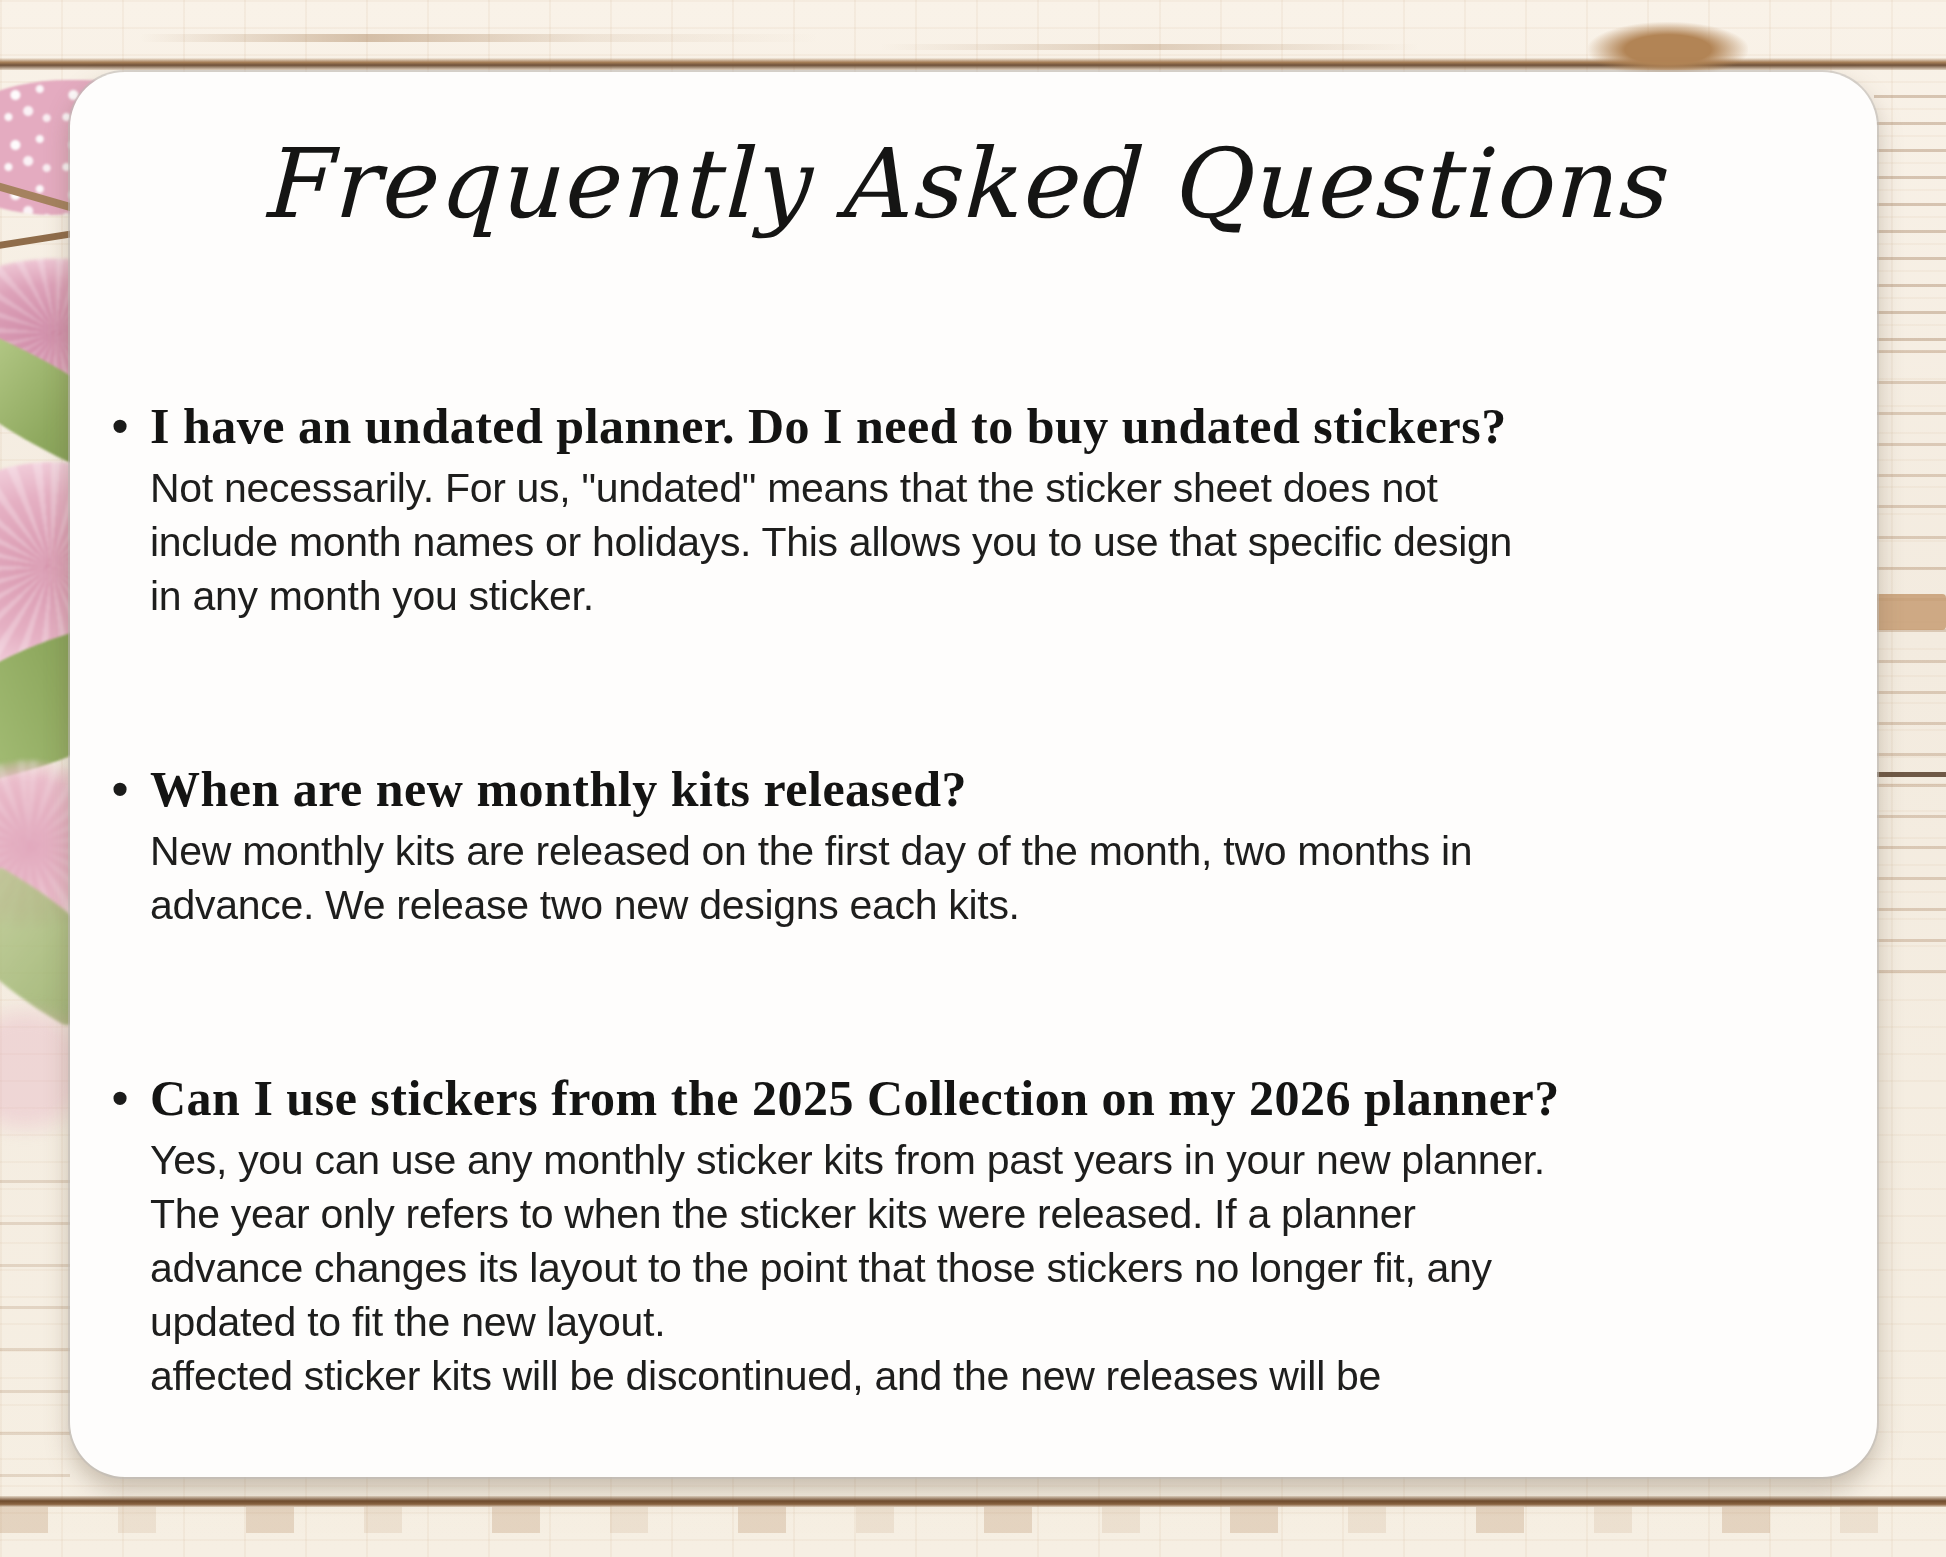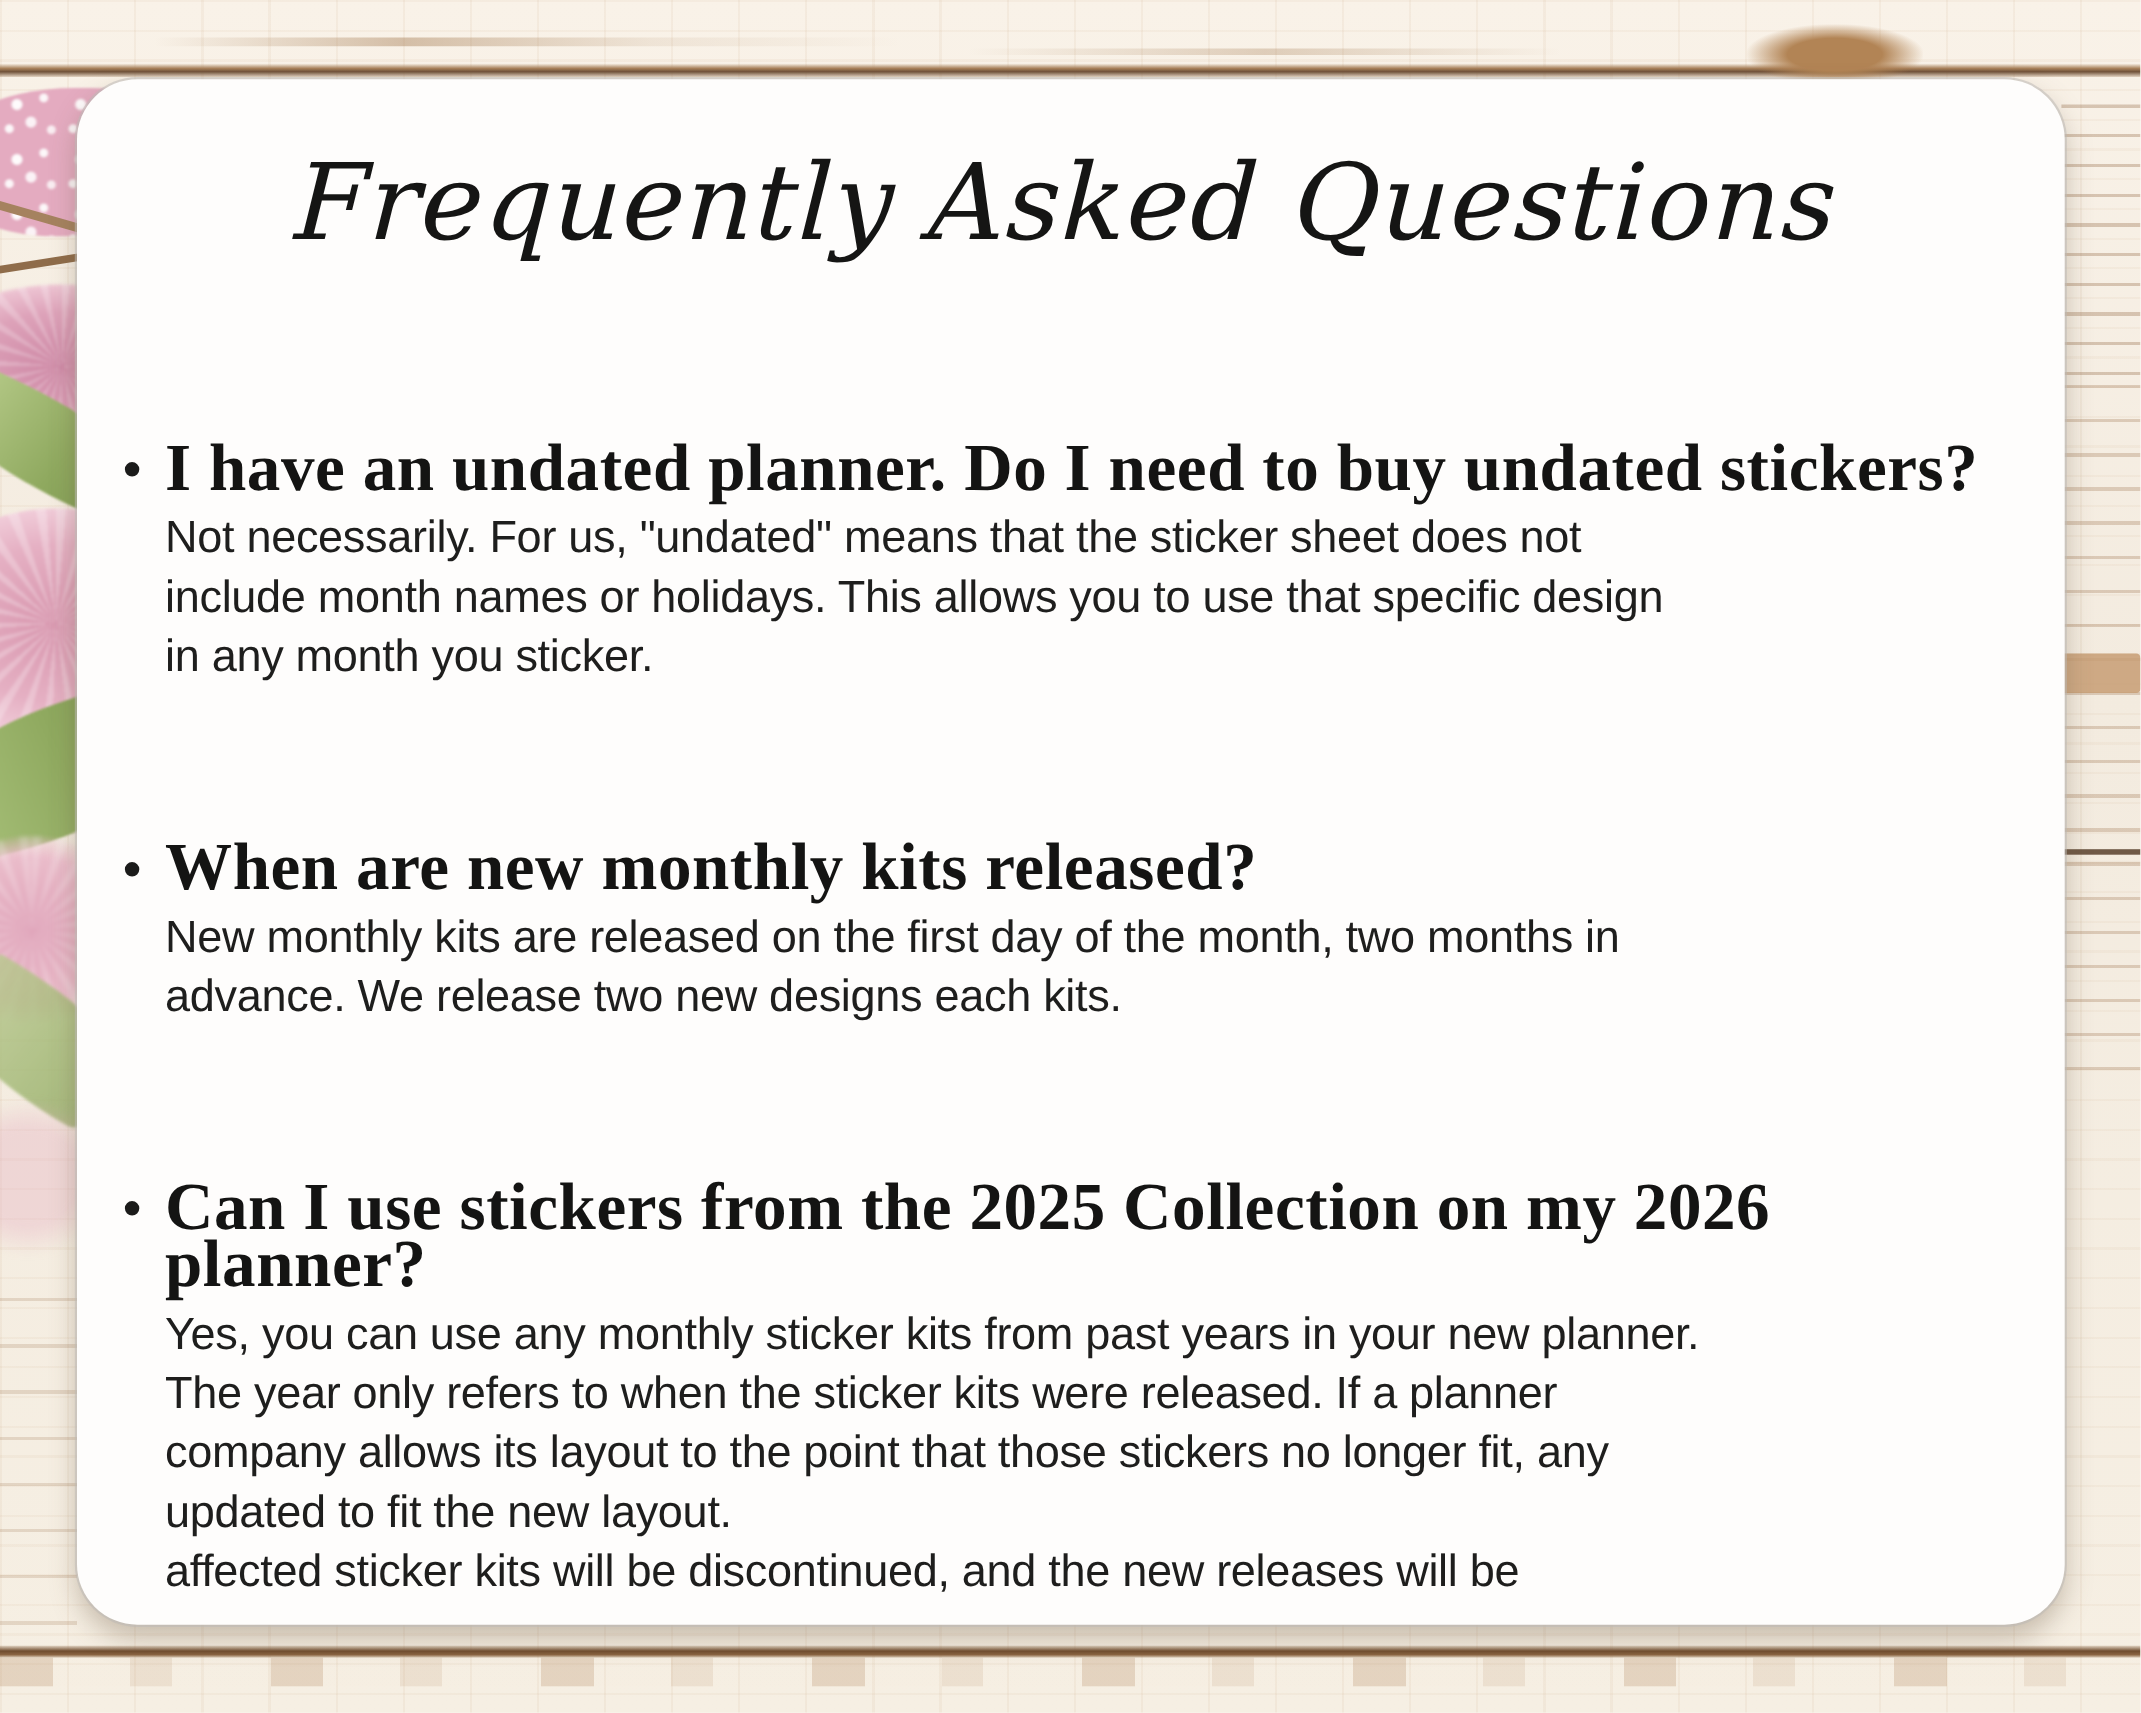--- a/index.html
+++ b/index.html
@@ -155,21 +155,21 @@
   .faq-item { display:flex; margin-bottom: 140px; }
   .bullet {
     flex: 0 0 38px;
     font-size: 46px; line-height: 52px;
     color:#1b1b1a; font-weight:bold;
   }
   .faq-body { flex: 1 1 auto; }
   .question {
     font-family: "Liberation Serif", serif;
     font-weight: bold;
-    font-size: 61px;
+    font-size: 50px;
     line-height: 52px;
     letter-spacing: 0.5px;
     color: #141413;
     margin: 0 0 9px 0;
   }
   .answer { margin:0; }
   .answer-line {
     font-family: "Liberation Sans", sans-serif;
     font-size: 41px;
     line-height: 54px;
@@ -235,21 +235,21 @@
         </div>
       </div>
 
       <div class="faq-item">
         <span class="bullet">•</span>
         <div class="faq-body">
           <h2 class="question">Can I use stickers from the 2025 Collection on my 2026 planner?</h2>
           <div class="answer">
             <div class="answer-line">Yes, you can use any monthly sticker kits from past years in your new planner.</div>
             <div class="answer-line">The year only refers to when the sticker kits were released. If a planner</div>
-            <div class="answer-line">company allows its layout to the point that those stickers no longer fit, any</div>
+            <div class="answer-line">advance changes its layout to the point that those stickers no longer fit, any</div>
             <div class="answer-line">updated to fit the new layout.</div>
             <div class="answer-line">affected sticker kits will be discontinued, and the new releases will be</div>
           </div>
         </div>
       </div>
 
     </div>
   </div>
 </div>
 

